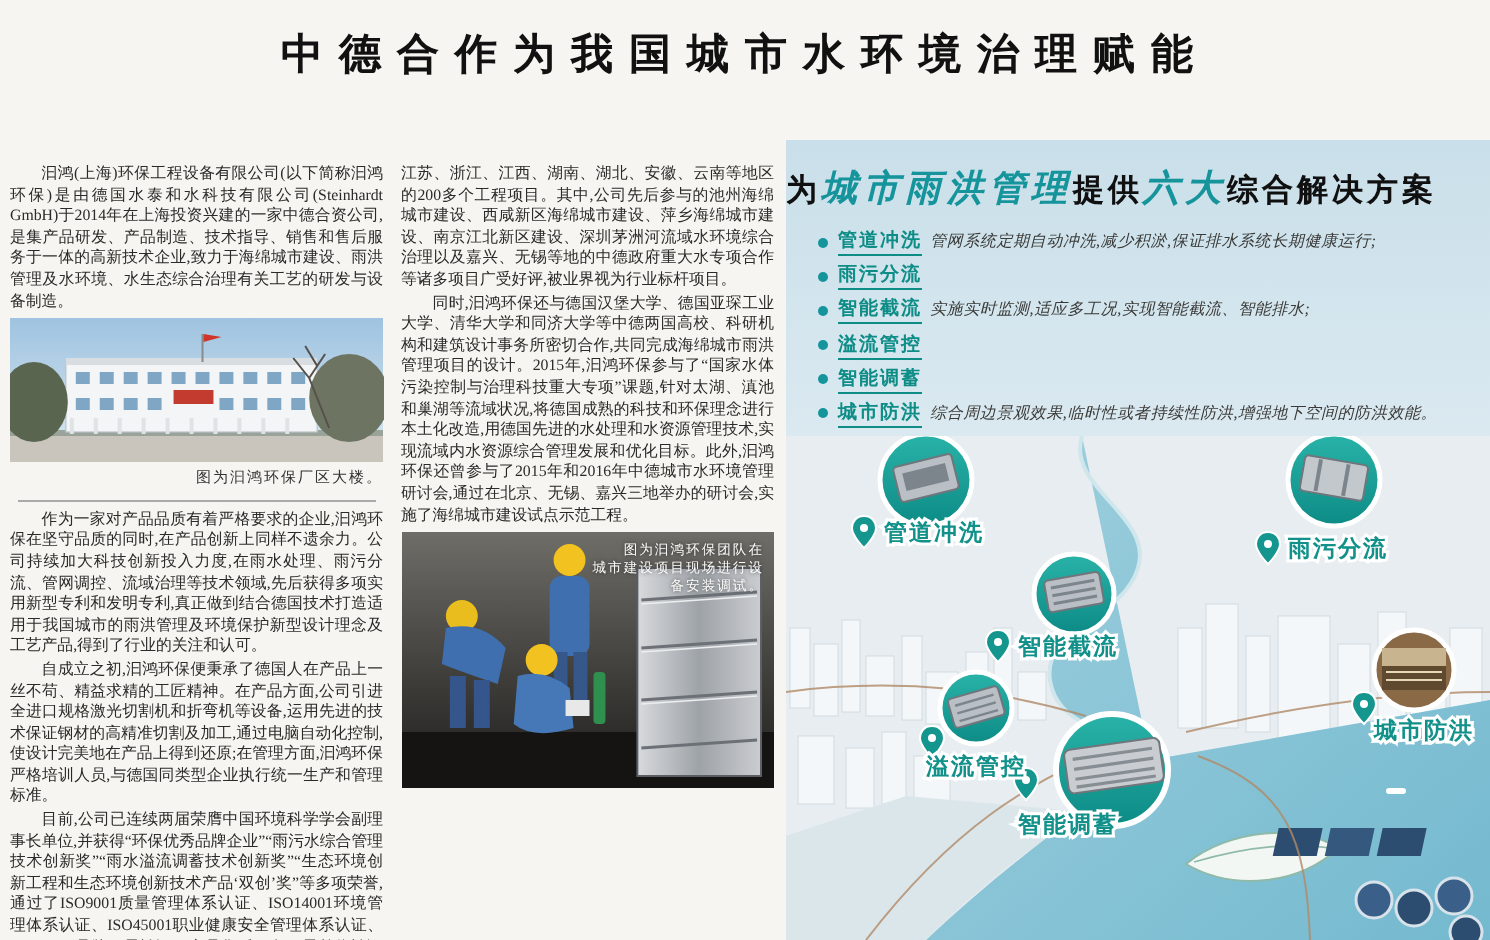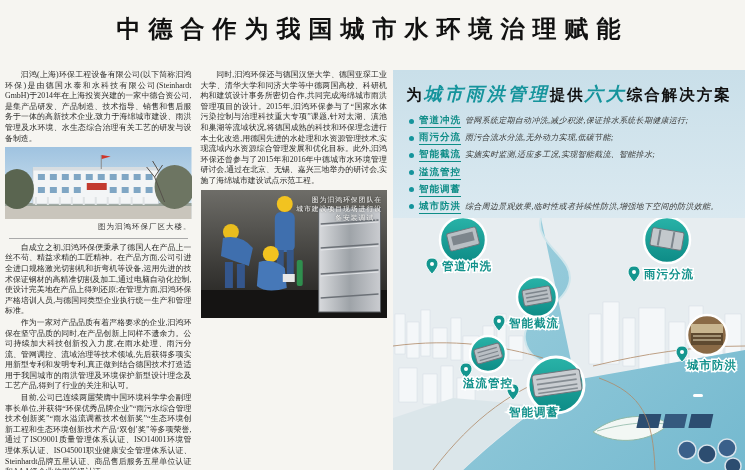--- a/index.html
+++ b/index.html
@@ -1,45 +1,45 @@
 <!DOCTYPE html>
 <html><head>
 <meta charset="utf-8">
 <style>
   * { margin:0; padding:0; box-sizing:border-box; }
   html,body { width:745px; height:470px; overflow:hidden; }
   body { background:#f6f5f1; font-family:"Liberation Serif","DejaVu Serif",serif; color:#1c1c1c; }
   .page { position:relative; width:745px; height:470px; }
 
   
-  .headline { text-align:center; padding-top:13px; font-size:24px; font-weight:bold;
+  .headline { text-align:center; padding-top:13px; font-size:21px; font-weight:bold;
               letter-spacing:8px; color:#111; }
 
   
   .content { position:absolute; top:70px; left:5px; right:0; bottom:0; display:flex; }
   .article { width:382px; display:flex; gap:9px; overflow:hidden; }
-  .col { width:187px; font-size:7.9px; line-height:10.6px; text-align:justify; color:#2a2a28; }
+  .col { width:187px; font-size:7.9px; line-height:10.6px; text-align:justify; color:#2a2a28;margin-top:12px; }
   .col p { text-indent:2em; margin-bottom:1px; }
 
   
   .photo1 { width:100%; height:72px; margin:3px 0 2px 0; display:block; }
   .caption { text-align:right; font-size:7.5px; letter-spacing:1px; color:#333; padding:1px 0 3px 0; }
   .rule { border-top:1px solid #aaa; margin:2px 4px 4px 4px; }
 
   
   .photo2-wrap { position:relative; width:100%; height:128px; margin-top:3px; }
   .photo2 { width:100%; height:100%; display:block; }
   .photo2-caption { position:absolute; top:5px; right:5px; text-align:right; color:#fdfdfb;
                     font-size:6.8px; line-height:9px; letter-spacing:1px;
                     text-shadow:0 0 2px rgba(0,0,0,.6); }
 
   
   .panel { margin-left:6px; width:352px; height:400px; position:relative;
            background:linear-gradient(180deg,#c9dfe9 0%,#dceaf1 40%,#e7f0f4 100%); }
-  .panel-title { text-align:center; padding-top:12px; font-weight:bold; font-size:15.5px;
+  .panel-title { padding-top:12px; font-weight:bold; font-size:15.5px;
                  letter-spacing:2px; color:#101010; white-space:nowrap; }
   .panel-title .hl { color:#15949c; font-style:italic; font-size:18px; letter-spacing:3px; }
   .bullets { padding:8px 6px 0 16px; }
   .bullet { display:flex; align-items:baseline; margin-bottom:3.2px; white-space:nowrap; overflow:hidden; }
   .dot { width:5px; height:5px; border-radius:50%; background:#15949c; margin-right:5px; flex:0 0 auto; align-self:center; }
   .term { font-weight:bold; color:#0e8d87; font-size:9.5px; letter-spacing:1px;
           border-bottom:1.5px solid #0e8d87; margin-right:4px; flex:0 0 auto; }
   .desc { font-size:8px; color:#3a3a38; font-style:italic; letter-spacing:.3px;text-align:center; }
   .citymap { position:absolute; left:0; right:0; bottom:0; height:252px; }
 </style>
@@ -104,27 +104,28 @@
               <rect x="90" y="50" width="2" height="8"></rect>
               <rect x="102" y="50" width="2" height="8"></rect>
               <rect x="114" y="50" width="2" height="8"></rect>
               <rect x="126" y="50" width="2" height="8"></rect>
               <rect x="138" y="50" width="2" height="8"></rect>
             </g>
         </svg>
         <div class="caption">图为汩鸿环保厂区大楼。</div>
         <div class="rule"></div>
 
+        <p>作为一家对产品品质有着严格要求的企业,汩鸿环保在坚守品质的同时,在产品创新上同样不遗余力。公司持续加大科技创新投入力度,在雨水处理、雨污分流、管网调控、流域治理等技术领域,先后获得多项实用新型专利和发明专利,真正做到结合德国技术打造适用于我国城市的雨洪管理及环境保护新型设计理念及工艺产品,得到了行业的关注和认可。</p>
         <p>自成立之初,汩鸿环保便秉承了德国人在产品上一丝不苟、精益求精的工匠精神。在产品方面,公司引进全进口规格激光切割机和折弯机等设备,运用先进的技术保证钢材的高精准切割及加工,通过电脑自动化控制,使设计完美地在产品上得到还原;在管理方面,汩鸿环保严格培训人员,与德国同类型企业执行统一生产和管理标准。</p>
-        <p>作为一家对产品品质有着严格要求的企业,汩鸿环保在坚守品质的同时,在产品创新上同样不遗余力。公司持续加大科技创新投入力度,在雨水处理、雨污分流、管网调控、流域治理等技术领域,先后获得多项实用新型专利和发明专利,真正做到结合德国技术打造适用于我国城市的雨洪管理及环境保护新型设计理念及工艺产品,得到了行业的关注和认可。</p>
         <p>目前,公司已连续两届荣膺中国环境科学学会副理事长单位,并获得“环保优秀品牌企业”“雨污水综合管理技术创新奖”“雨水溢流调蓄技术创新奖”“生态环境创新工程和生态环境创新技术产品‘双创’奖”等多项荣誉,通过了ISO9001质量管理体系认证、ISO14001环境管理体系认证、ISO45001职业健康安全管理体系认证、Steinhardt品牌五星认证、商品售后服务五星单位认证和AAA级企业信用等级认证。</p>
 
       </div>
 
       <div class="col">
+        <p style="text-indent:0">江苏、浙江、江西、湖南、湖北、安徽、云南等地区的200多个工程项目。其中,公司先后参与的池州海绵城市建设、西咸新区海绵城市建设、萍乡海绵城市建设、南京江北新区建设、深圳茅洲河流域水环境综合治理以及嘉兴、无锡等地的中德政府重大水专项合作等诸多项目广受好评,被业界视为行业标杆项目。</p>
         <p>同时,汩鸿环保还与德国汉堡大学、德国亚琛工业大学、清华大学和同济大学等中德两国高校、科研机构和建筑设计事务所密切合作,共同完成海绵城市雨洪管理项目的设计。2015年,汩鸿环保参与了“国家水体污染控制与治理科技重大专项”课题,针对太湖、滇池和巢湖等流域状况,将德国成熟的科技和环保理念进行本土化改造,用德国先进的水处理和水资源管理技术,实现流域内水资源综合管理发展和优化目标。此外,汩鸿环保还曾参与了2015年和2016年中德城市水环境管理研讨会,通过在北京、无锡、嘉兴三地举办的研讨会,实施了海绵城市建设试点示范工程。</p>
 
         <div class="photo2-wrap">
           <svg class="photo2" viewBox="0 0 187 128" preserveAspectRatio="none">
             <defs>
               <linearGradient id="wall" x1="0" y1="0" x2="0" y2="1">
                 <stop offset="0" stop-color="#6e6d68"></stop>
                   <stop offset="0.6" stop-color="#3c3b38"></stop>
                   <stop offset="1" stop-color="#1e1d1b"></stop>
               </linearGradient>
@@ -180,21 +181,20 @@
 
       <div class="bullets">
         <div class="bullet">
             <span class="dot"></span>
             <span class="term">管道冲洗</span>
             <span class="desc">管网系统定期自动冲洗,减少积淤,保证排水系统长期健康运行;</span>
           </div>
         <div class="bullet">
             <span class="dot"></span>
             <span class="term">雨污分流</span>
-            <span class="desc">雨污合流水分流,无外动力实现,低碳节能;</span>
           </div>
         <div class="bullet">
             <span class="dot"></span>
             <span class="term">智能截流</span>
             <span class="desc">实施实时监测,适应多工况,实现智能截流、智能排水;</span>
           </div>
         <div class="bullet">
             <span class="dot"></span>
             <span class="term">溢流管控</span>
           </div>

